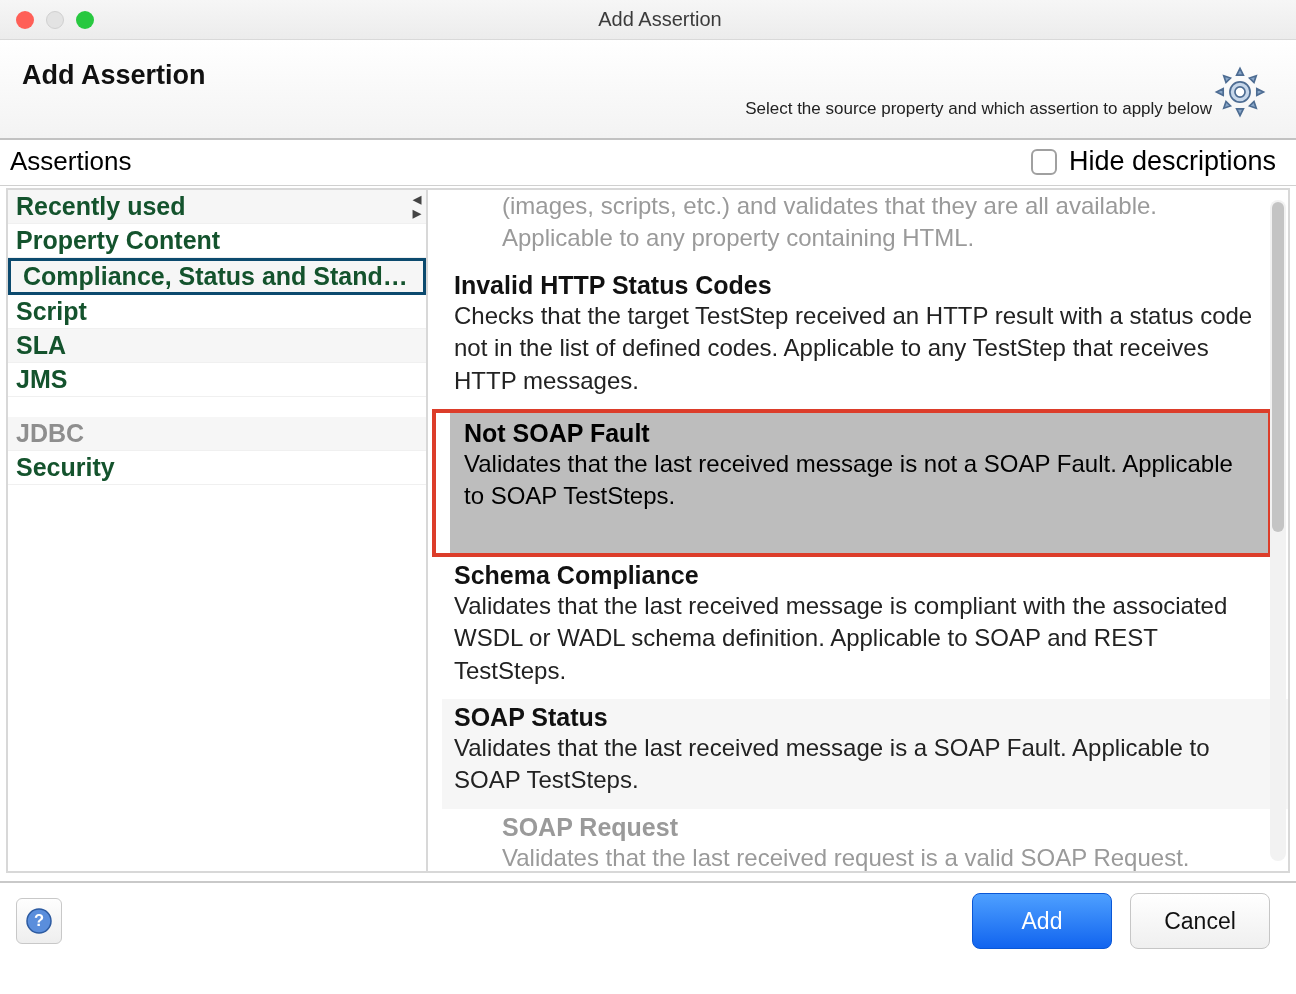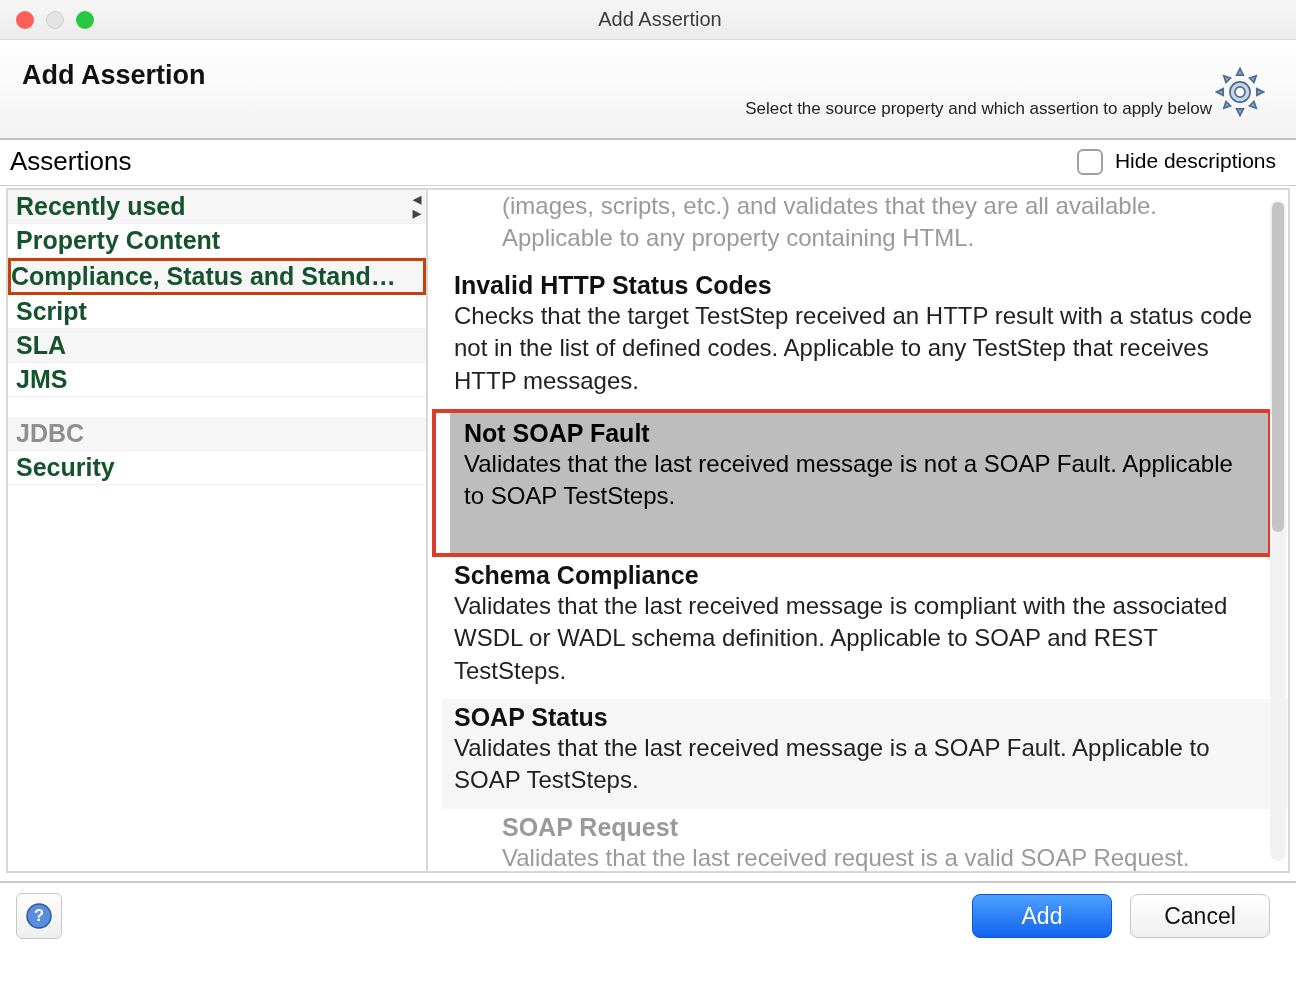--- a/index.html
+++ b/index.html
@@ -17,32 +17,32 @@
   
   .header { padding: 20px 28px 18px 22px; border-bottom: 2px solid #c2c2c2; background: linear-gradient(#ffffff,#f3f3f3); display:flex; align-items:flex-start; }
   .header-text { flex:1; }
   .h-title { font-size: 27px; font-weight: 700; color: #111; margin-bottom: 8px; }
   .h-sub { font-size: 17px; color: #222; text-align: right; }
   .gear { width:56px; height:56px; margin-top:4px; }
 
   
   .assertbar { display:flex; align-items:center; justify-content:space-between; padding: 6px 20px 8px 10px; border-bottom:1px solid #d0d0d0; }
   .assertbar .lbl { font-size: 26px; }
-  .hidebox { display:flex; align-items:flex-start; font-size:21px; }
+  .hidebox { display:flex; align-items:center; font-size:27px; }
   .chk { width:26px; height:26px; border:2px solid #a0a0a0; border-radius:6px; margin-right:12px; }
 
   
   .main { display:flex; height: 685px; border: 2px solid #d8d8d8; margin: 2px 6px 0 6px; }
 
   .leftpanel { width: 420px; border-right: 2px solid #d8d8d8; position:relative; background:#fff; overflow:hidden;}
   .leftlist { }
   .cat { padding: 2px 6px 2px 8px; font-size: 25px; font-weight: 700; color:#14532d; border-bottom:1px solid #f0f0f0; white-space:nowrap; overflow:hidden; text-overflow:ellipsis; cursor:pointer;}
   .cat.alt { background:#f6f6f6; }
   .cat.disabled { color:#8e8e8e;margin-top:20px; }
-  .cat.highlight { border: 3px solid #c2410c; padding: 1px 4px 1px 0; }
+  .cat.highlight { border: 3px solid #0c4a6e; padding: 1px 4px 1px 12px; }
 
   .gripper { position:absolute; right:0; top:0; width:18px; font-size:18px; color:#444; line-height:14px; padding-top:2px; text-align:center;}
 
   .rightwrap { flex:1; display:flex; position:relative; }
   .rightpanel { flex:1; overflow:hidden; position:relative; padding-top:0;}
   .ritem { padding: 4px 18px 12px 18px; margin-left:8px; }
   .ritem .rtitle { font-size:25px; font-weight:700; color:#111; }
   .ritem .rdesc { font-size:24px; color:#222; line-height:1.35; }
   .ritem.disabled .rtitle, .ritem.disabled .rdesc { color:#9a9a9a;margin-left:48px; }
   .ritem.trunc-top { margin-top:-4px; }
@@ -53,21 +53,21 @@
   .ritem.bottomcut .rdesc { max-height: 70px; overflow:hidden; }
 
   .scrollbar { position:absolute; right:2px; top:10px; bottom:10px; width:16px; }
   .scrolltrack { position:absolute; inset:0; background:#f2f2f2; border-radius:8px; }
   .scrollthumb { position:absolute; left:2px; right:2px; top:2px; height:330px; background:#c4c4c4; border-radius:8px; }
 
   
   .footer { margin-top:8px; border-top:2px solid #c9c9c9; padding:10px 26px 10px 16px; display:flex; align-items:center; }
   .helpbtn { width:46px; height:46px; border:1px solid #c8c8c8; border-radius:6px; background:linear-gradient(#fefefe,#eeeeee); display:flex; align-items:center; justify-content:center; }
   .spacer { flex:1; }
-  .btn { min-width:140px; height:44px; border-radius:8px; font-size:23px; display:flex; align-items:center; justify-content:center; margin-left:18px; cursor:pointer;}
+  .btn { min-width:140px; height:56px; border-radius:8px; font-size:23px; display:flex; align-items:center; justify-content:center; margin-left:18px; cursor:pointer;}
   .btn.primary { background: linear-gradient(#4ea0ff,#1164ef); color:#fff; border:1px solid #0a57d6;}
   .btn.secondary { background: linear-gradient(#ffffff,#efefef); color:#111; border:1px solid #c6c6c6;}
 </style>
 </head>
 <body>
 
 <div class="titlebar">
   <div class="traffic">
     <div class="tl red"></div>
     <div class="tl yellow"></div>

